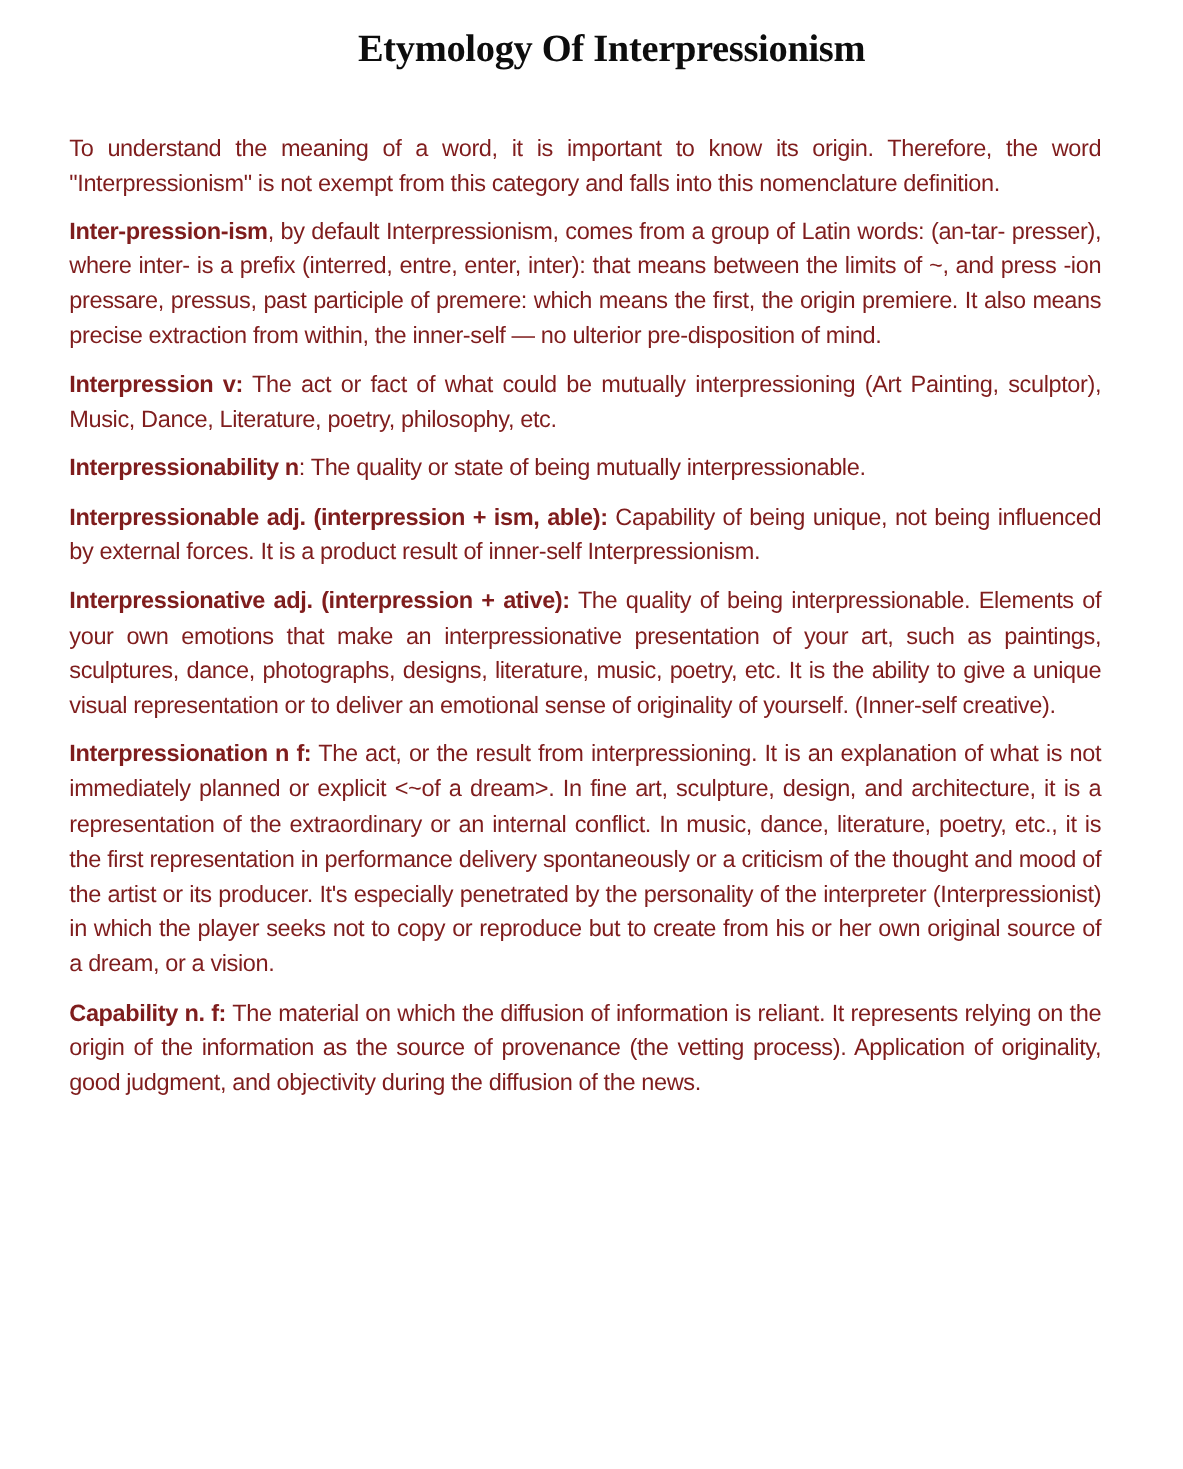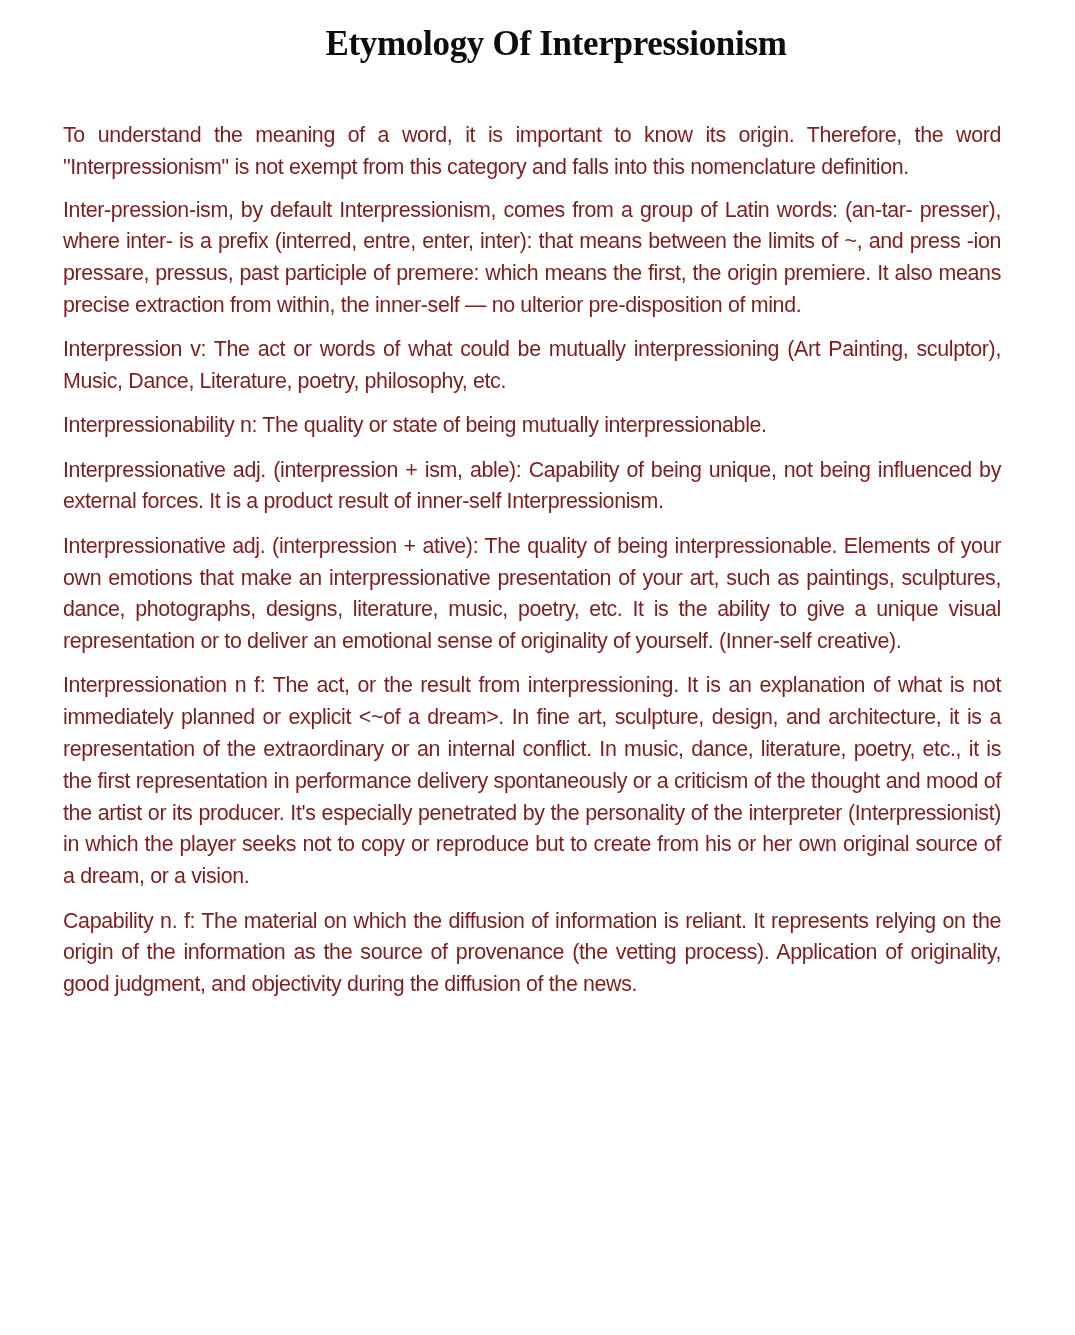--- a/index.html
+++ b/index.html
@@ -44,41 +44,41 @@
       line-height: 31.8px;
       color: #7f1d1d;
     }
     .para {
       margin: 0 0 12.5px 0;
       text-align: justify;
       letter-spacing: -0.35px;
       word-spacing: 0px;
     }
     .para .term {
-      font-weight: normal;
+      font-weight: bold;
       margin-top: 40px;
     }
     .p-intro { margin-bottom: 11px; }
   </style>
 </head>
 <body>
 
 <div class="page">
   <h1 class="title">Etymology Of Interpressionism</h1>
 
   <div class="body-text">
     <p class="para p-intro">To understand the meaning of a word, it is important to know its origin. Therefore, the word "Interpressionism" is not exempt from this category and falls into this nomenclature definition.</p>
 
     <p class="para"><span class="term">Inter-pression-ism</span><span>, by default Interpressionism, comes from a group of Latin words: (an-tar- presser), where inter- is a prefix (interred, entre, enter, inter): that means between the limits of ~, and press -ion pressare, pressus, past participle of premere: which means the first, the origin premiere. It also means precise extraction from within, the inner-self — no ulterior pre-disposition of mind.</span></p>
 
-    <p class="para"><span class="term">Interpression v:</span><span> The act or words of what could be mutually interpressioning (Art Painting, sculptor), Music, Dance, Literature, poetry, philosophy, etc.</span></p>
+    <p class="para"><span class="term">Interpression v:</span><span> The act or fact of what could be mutually interpressioning (Art Painting, sculptor), Music, Dance, Literature, poetry, philosophy, etc.</span></p>
 
     <p class="para"><span class="term">Interpressionability n</span><span>: The quality or state of being mutually interpressionable.</span></p>
 
-    <p class="para"><span class="term">Interpressionative adj. (interpression + ism, able):</span><span> Capability of being unique, not being influenced by external forces. It is a product result of inner-self Interpressionism.</span></p>
+    <p class="para"><span class="term">Interpressionable adj. (interpression + ism, able):</span><span> Capability of being unique, not being influenced by external forces. It is a product result of inner-self Interpressionism.</span></p>
 
     <p class="para"><span class="term">Interpressionative adj. (interpression + ative):</span><span> The quality of being interpressionable. Elements of your own emotions that make an interpressionative presentation of your art, such as paintings, sculptures, dance, photographs, designs, literature, music, poetry, etc. It is the ability to give a unique visual representation or to deliver an emotional sense of originality of yourself. (Inner-self creative).</span></p>
 
     <p class="para"><span class="term">Interpressionation n f:</span><span> The act, or the result from interpressioning. It is an explanation of what is not immediately planned or explicit &lt;~of a dream&gt;. In fine art, sculpture, design, and architecture, it is a representation of the extraordinary or an internal conflict. In music, dance, literature, poetry, etc., it is the first representation in performance delivery spontaneously or a criticism of the thought and mood of the artist or its producer. It's especially penetrated by the personality of the interpreter (Interpressionist) in which the player seeks not to copy or reproduce but to create from his or her own original source of a dream, or a vision.</span></p>
 
     <p class="para"><span class="term">Capability n. f:</span><span> The material on which the diffusion of information is reliant. It represents relying on the origin of the information as the source of provenance (the vetting process). Application of originality, good judgment, and objectivity during the diffusion of the news.</span></p>
 
   </div>
 </div>
 

